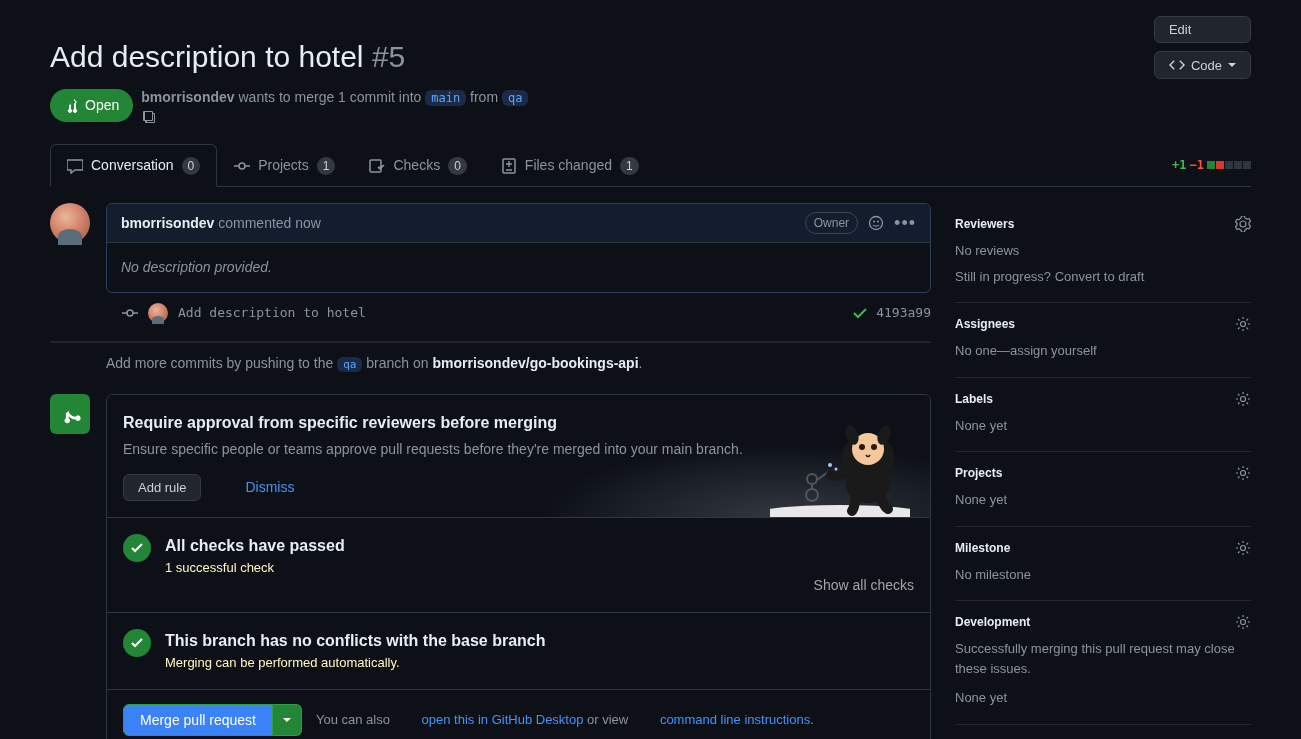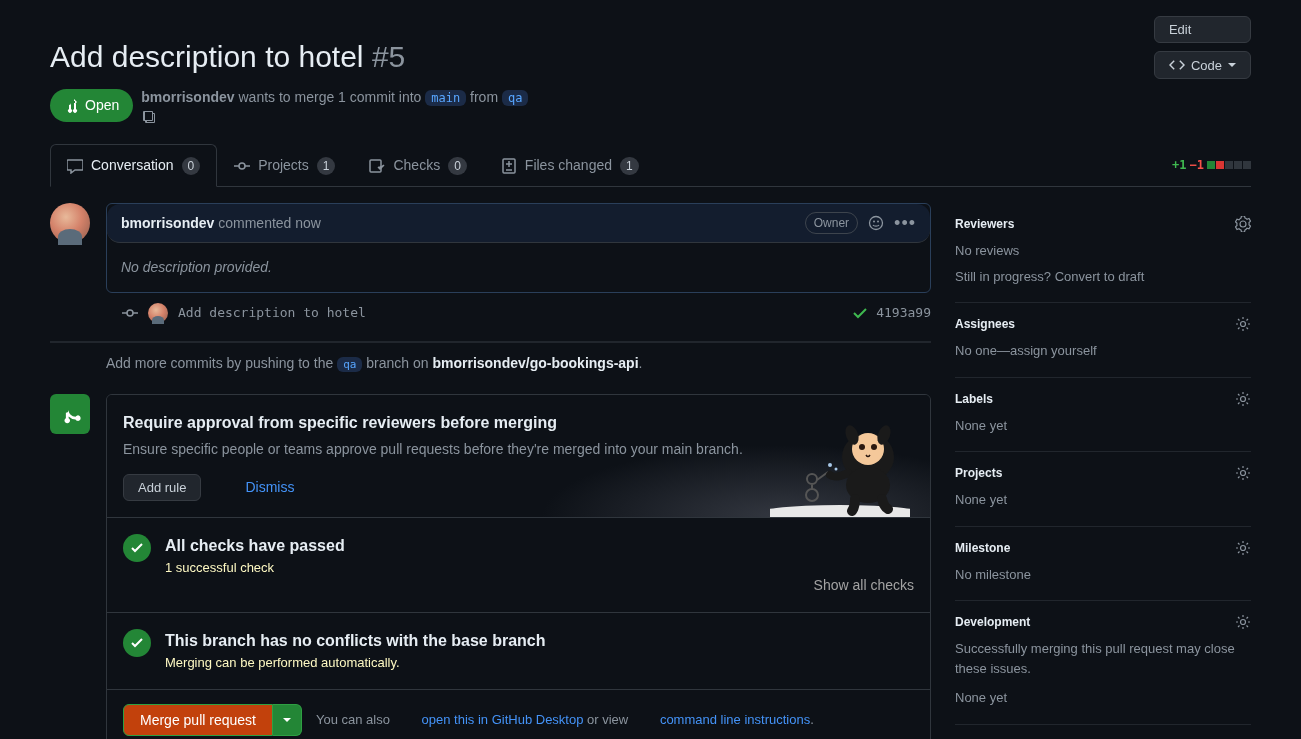--- a/index.html
+++ b/index.html
@@ -65,21 +65,21 @@
   .timeline-row { display: flex; gap: 16px; }
   .avatar { width: 40px; height: 40px; border-radius: 50%; background: radial-gradient(circle at 40% 35%, #e8b99a 0%, #d4826a 45%, #8b5a4a 100%); flex-shrink: 0; position: relative; }
   .avatar::after{ content:""; position:absolute; bottom:-2px; left:20%; right:20%; height:40%; background:#5a6b7a; border-radius:50% 50% 0 0;}
   .comment-box {
     flex: 1; border: 1px solid #30363d; border-radius: 6px; overflow: hidden;
     position: relative;
   }
   .comment-box.highlighted { border-color: #2a3f5a; }
   .comment-header {
     background: #131d2e; padding: 8px 14px; display: flex; align-items: center;
-    justify-content: space-between; border-bottom: 1px solid #30363d; border-radius: 13px;
+    justify-content: space-between; border-bottom: 1px solid #30363d;
   }
   .comment-author { color: #e6edf3; font-weight: 600; }
   .comment-time { color: #8b949e; }
   .comment-header-right { display: flex; align-items: center; gap: 10px; justify-content: center; }
   .owner-badge { border: 1px solid #3d444d; color: #8b949e; padding: 0 8px; border-radius: 999px; font-size: 12px; line-height: 20px; }
   .kebab { color: #8b949e; cursor: pointer; font-size:18px; letter-spacing:1px; line-height:1;}
   .comment-body { padding: 14px; color: #8b949e; font-style: italic; }
 
   .commit-line {
     display: flex; align-items: center; gap: 10px; padding: 10px 0 10px 72px;
@@ -121,21 +121,21 @@
   .status-sub { color: #fef9c3; font-size: 13px; }
   .circle-check {
     width: 28px; height: 28px; border-radius: 50%; background: #238636;
     display: flex; align-items: center; justify-content: center; flex-shrink:0;
   }
   .show-checks { color: #a3a3a3; cursor: pointer; margin-top: 41px; }
 
   .merge-action { padding: 14px 16px; display: flex; align-items: center; gap: 14px; }
   .merge-btn-group { display: inline-flex; }
   .merge-btn {
-    background: #c2410c; color: #fff; border: 1px solid #2ea043;
+    background: #3b82f6; color: #fff; border: 1px solid #2ea043;
     padding: 7px 16px; border-radius: 6px 0 0 6px; font-weight: 500; cursor: pointer; font-size:14px;
   }
   .merge-dropdown {
     background: #238636; border: 1px solid #2ea043; border-left: none;
     padding: 7px 10px; border-radius: 0 6px 6px 0; cursor: pointer; color:#fff;
   }
   .merge-hint { color: #8b949e; font-size: 13px; }
 
   .sidebar-section { padding: 12px 0 16px 0; border-bottom: 1px solid #21262d; }
   .sidebar-header { display: flex; justify-content: space-between; align-items: center; margin-bottom: 8px; }

